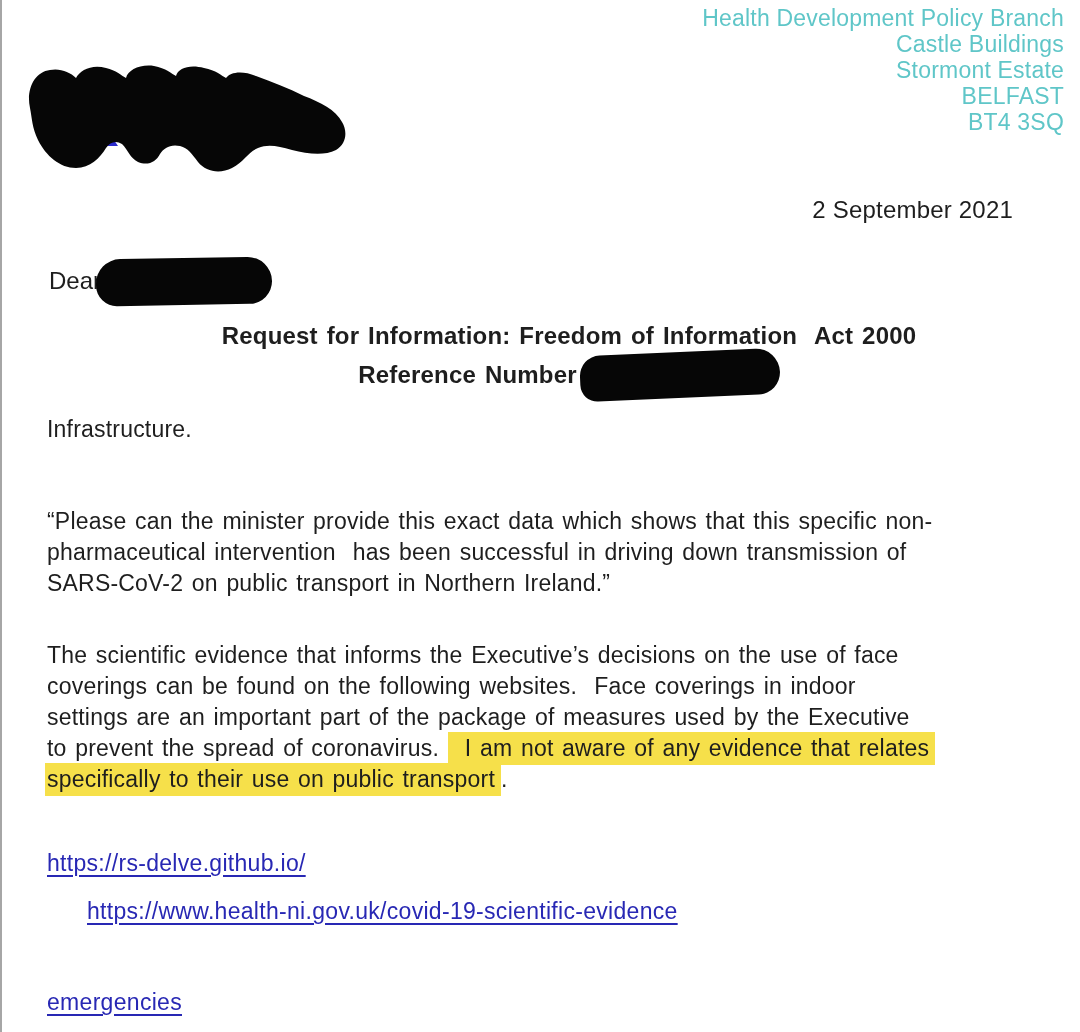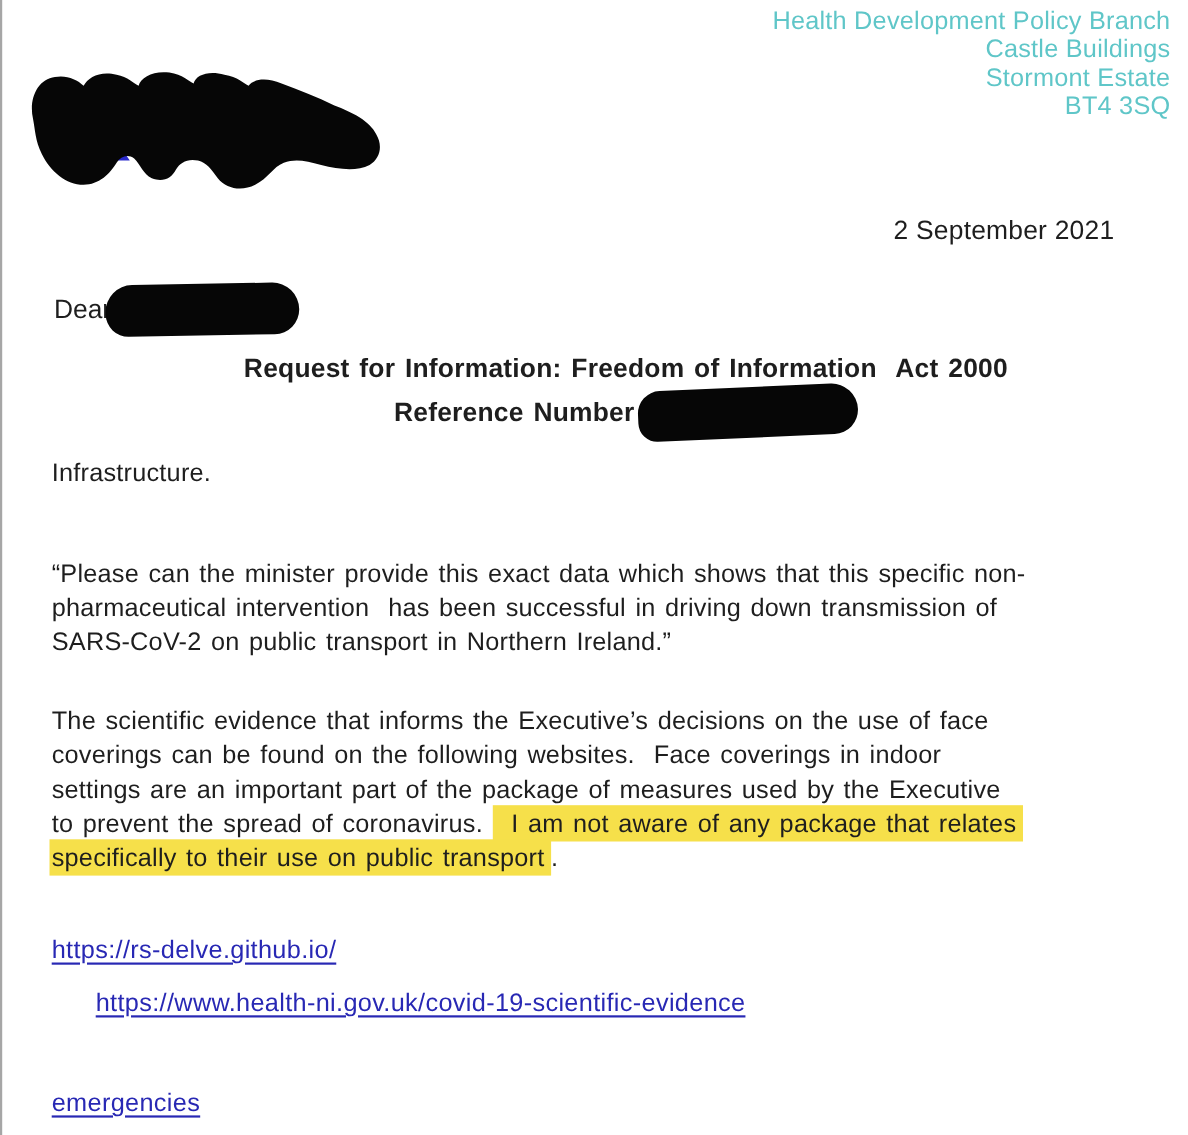--- a/index.html
+++ b/index.html
@@ -85,20 +85,21 @@
 </style>
 </head>
 <body>
 
 <div class="edge-line"></div>
 
 <div class="address">
   <div class="addr-line">Health Development Policy Branch</div>
   <div class="addr-line">Castle Buildings</div>
   <div class="addr-line">Stormont Estate</div>
+  <div class="addr-line">BELFAST</div>
   <div class="addr-line">BT4 3SQ</div>
 </div>
 
 <svg class="blob-svg" width="335" height="118" viewBox="0 0 335 118" aria-hidden="true">
   <path fill="#2a2acc" d="M86 86 l6 -9 6 9 z M128 90 l6 -9 6 9 z"></path>
   <path fill="#060606" d="
     M 10 48
     C 6 30 14 12 30 10
     C 40 8 50 12 56 18
     C 60 10 72 4 86 8
@@ -142,21 +143,21 @@
 <div class="para p2">
   <div class="line">“Please can the minister provide this exact data which shows that this specific non-</div>
   <div class="line">pharmaceutical intervention  has been successful in driving down transmission of</div>
   <div class="line">SARS-CoV-2 on public transport in Northern Ireland.”</div>
 </div>
 
 <div class="para p3">
   <div class="line">The scientific evidence that informs the Executive’s decisions on the use of face</div>
   <div class="line">coverings can be found on the following websites.  Face coverings in indoor</div>
   <div class="line">settings are an important part of the package of measures used by the Executive</div>
-  <div class="line"><span>to prevent the spread of coronavirus. </span><span class="hl">  I am not aware of any package that relates</span></div>
+  <div class="line"><span>to prevent the spread of coronavirus. </span><span class="hl">  I am not aware of any evidence that relates</span></div>
   <div class="line"><span class="hl hl-lead">specifically to their use on public transport</span><span>.</span></div>
 </div>
 
 <a class="doc-link link1" href="#">https://rs-delve.github.io/</a>
 
 <a class="doc-link link2" href="#">https://www.health-ni.gov.uk/covid-19-scientific-evidence</a>
 
 <a class="doc-link link3" href="#"><br><span>emergencies</span></a>
 
 </body></html>

